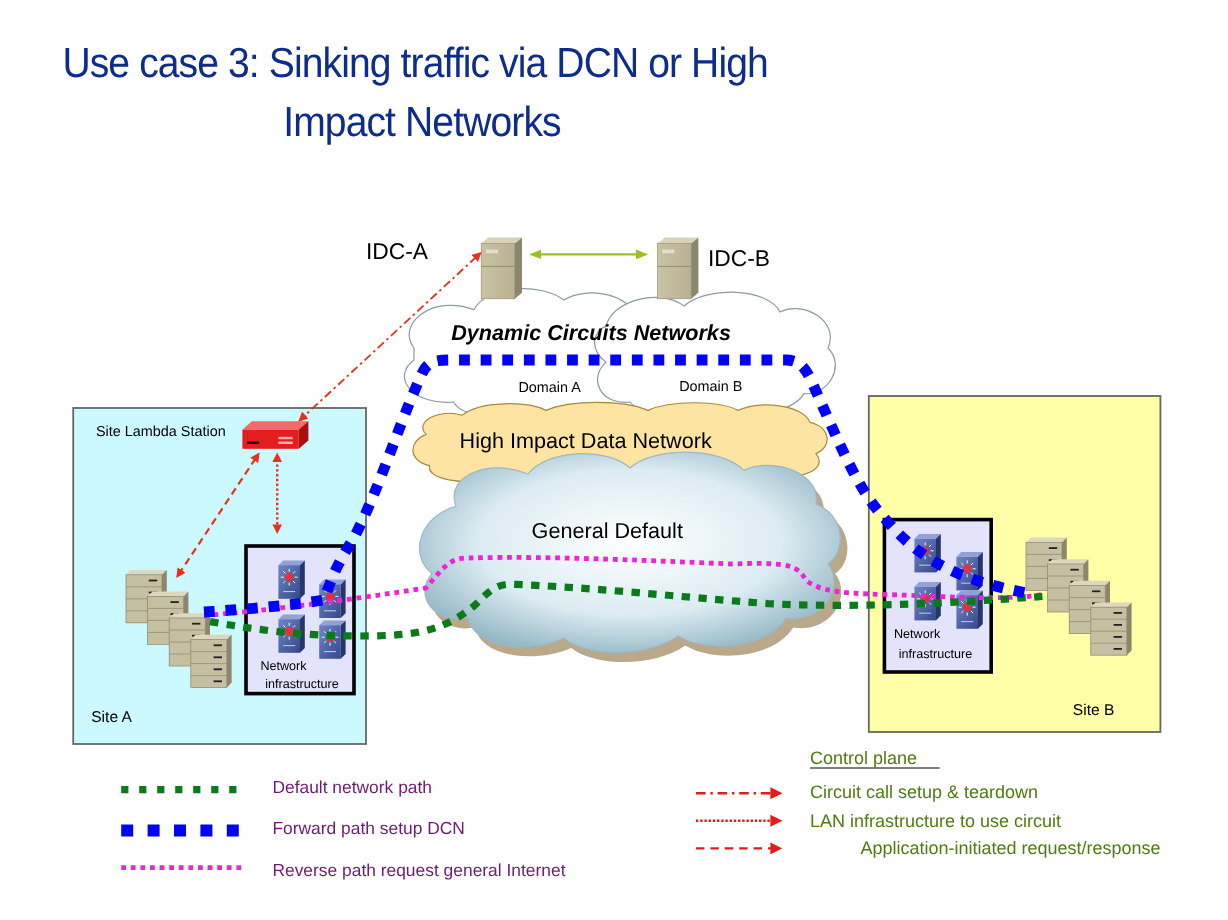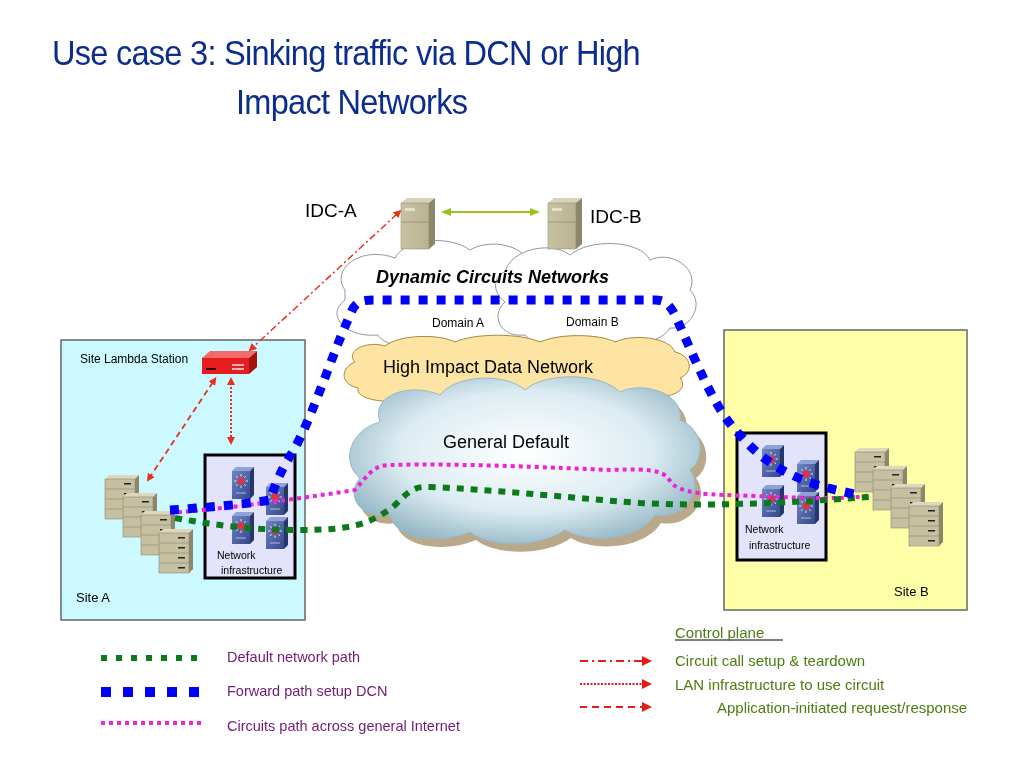--- a/index.html
+++ b/index.html
@@ -343,18 +343,18 @@
 <div class="lbl" style="left:80px;top:352px;font-size:12px;">Site Lambda Station</div>
 <div class="lbl" style="left:76px;top:590px;font-size:13px;">Site A</div>
 <div class="lbl" style="left:894px;top:584px;font-size:13px;">Site B</div>
 <div class="lbl" style="left:217px;top:549px;font-size:10.5px;">Network</div>
 <div class="lbl" style="left:221px;top:564px;font-size:10.5px;">infrastructure</div>
 <div class="lbl" style="left:745px;top:523px;font-size:10.5px;">Network</div>
 <div class="lbl" style="left:749px;top:539px;font-size:10.5px;">infrastructure</div>
 
 <div class="legend-text" style="left:227px;top:649px;">Default network path</div>
 <div class="legend-text" style="left:227px;top:683px;">Forward path setup DCN</div>
-<div class="legend-text" style="left:227px;top:718px;">Circuits path across general Internet</div>
+<div class="legend-text" style="left:227px;top:718px;">Reverse path request general Internet</div>
 
 <div class="ctrl-text" style="left:675px;top:624px;">Control plane</div>
 <div class="ctrl-text" style="left:675px;top:652px;">Circuit call setup &amp; teardown</div>
 <div class="ctrl-text" style="left:675px;top:676px;">LAN infrastructure to use circuit</div>
 <div class="ctrl-text" style="left:702px;top:699px;margin-left:15px;">Application-initiated request/response</div>
 
 </body></html>

